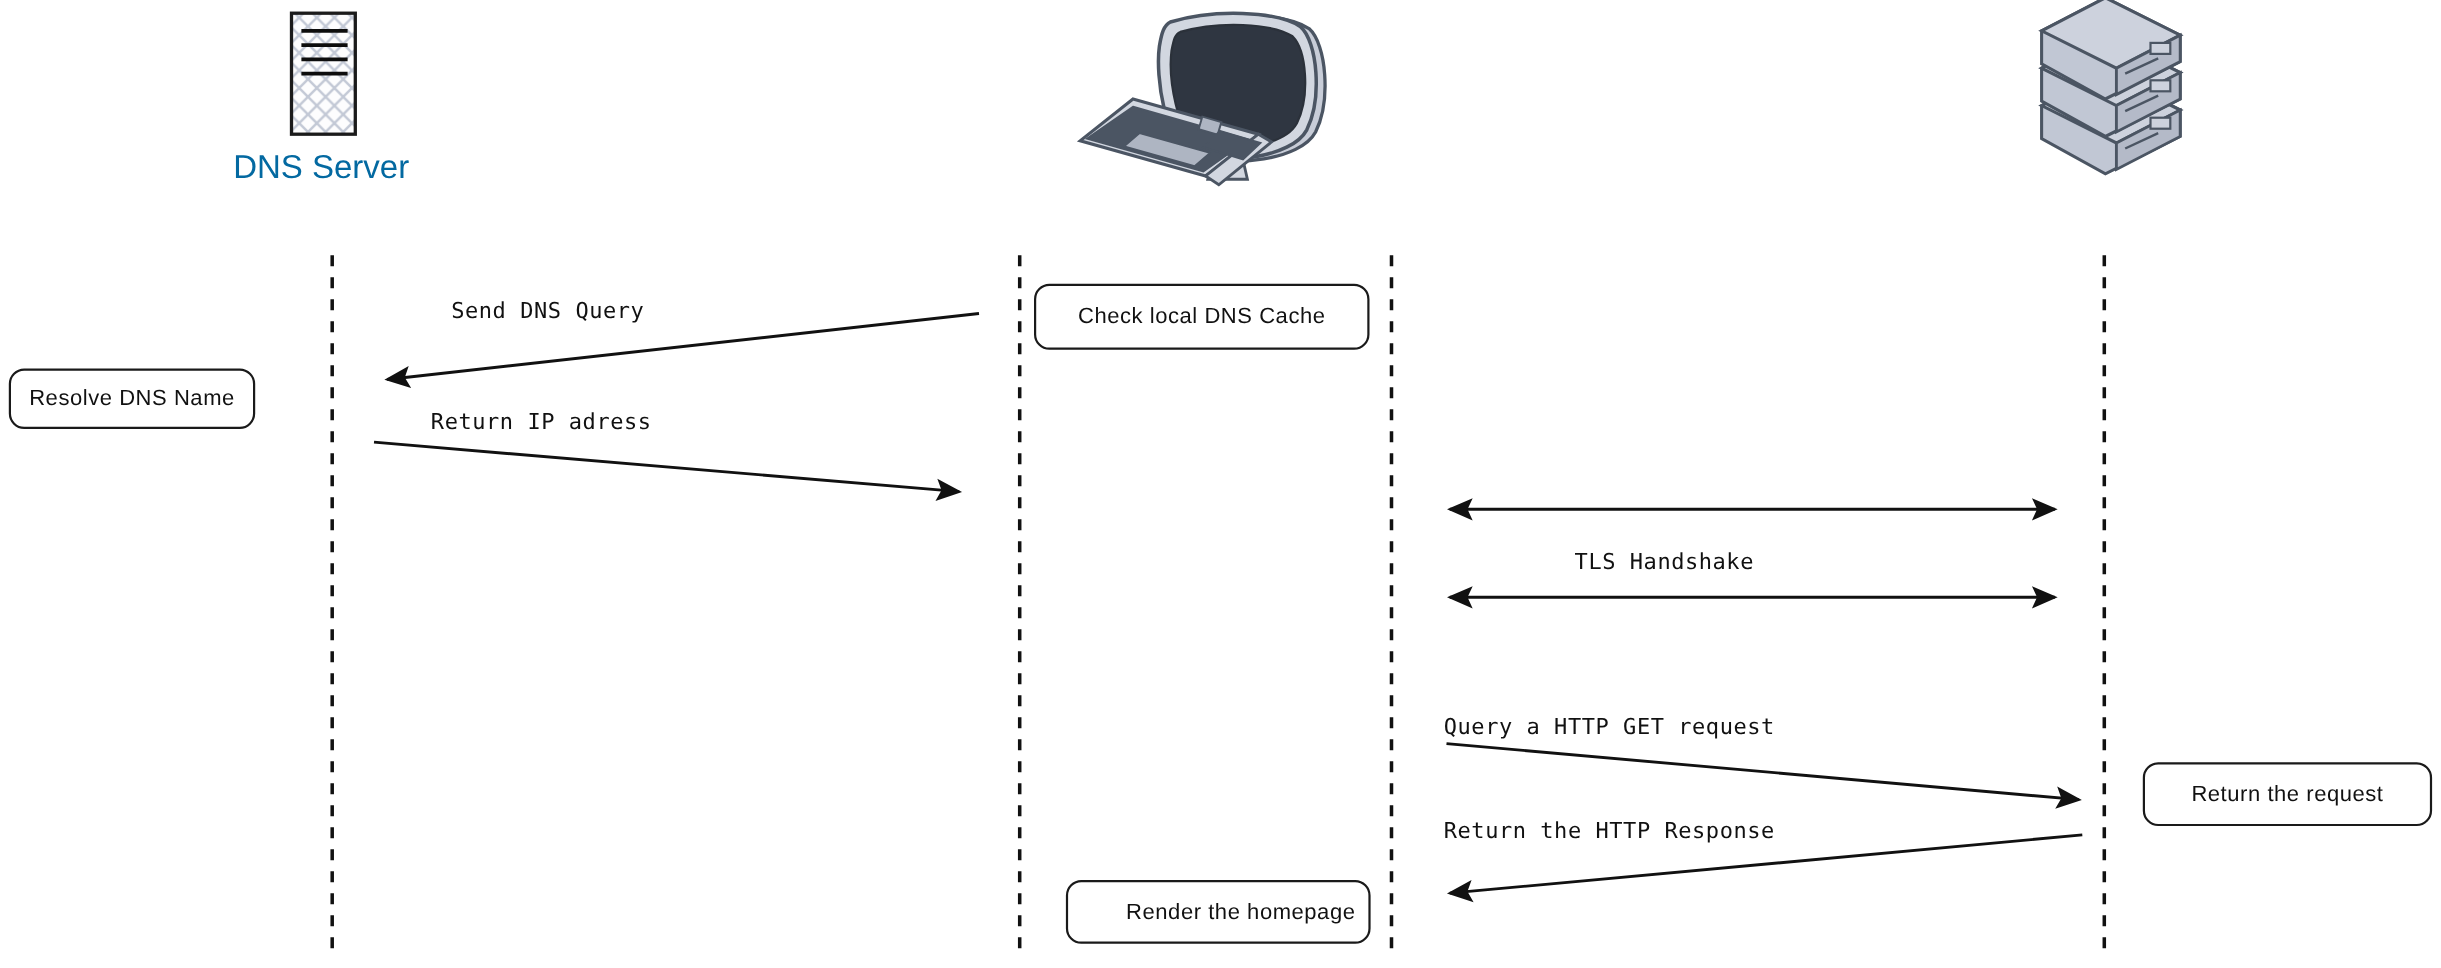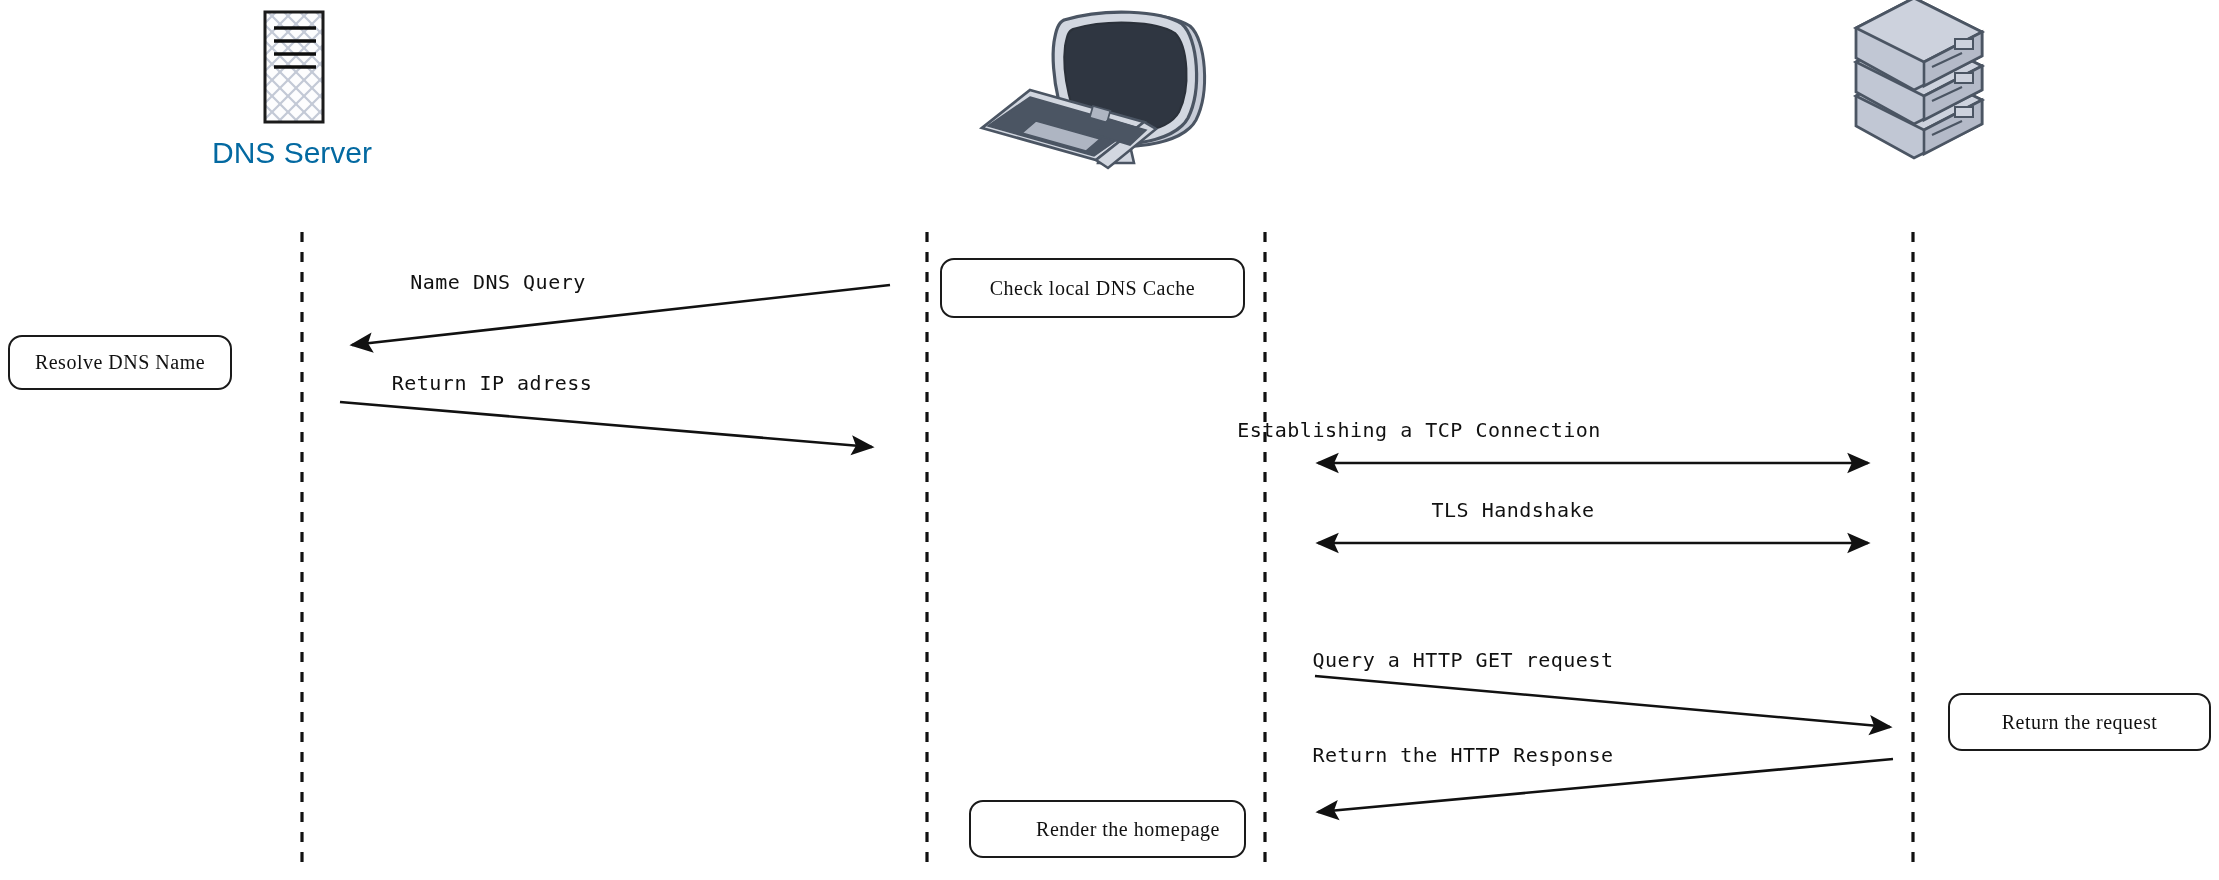--- a/index.html
+++ b/index.html
@@ -43,21 +43,21 @@
   }
   .act-box {
     position: absolute;
     box-sizing: border-box;
     border: 2.2px solid #1a1a1a;
     border-radius: 14px;
     background: #ffffff;
     display: flex;
     align-items: center;
     justify-content: center;
-    font-family: Liberation Serif, serif;
+    font-family: Liberation Sans, sans-serif;
     font-size: 20px;
     color: #111111;
     letter-spacing: 0.5px;
     white-space: nowrap;
   }
 </style>
 </head>
 <body>
 
 <div id="canvas">
@@ -150,25 +150,24 @@
   <div class="actor-label" style="left:202px; top:136px; width:180px;">DNS Server</div>
 
   <div class="act-box" style="left:8px; top:335px; width:224px; height:55px;">Resolve DNS Name</div>
 
   <div class="act-box" style="left:940px; top:258px; width:305px; height:60px;">Check local DNS Cache</div>
 
   <div class="act-box" style="left:1948px; top:693px; width:263px; height:58px;">Return the request</div>
 
   <div class="act-box" style="left:969px; top:800px; width:277px; height:58px;padding-left:41px;">Render the homepage</div>
 
-  <div class="msg-label" style="left:348px; top:270px; width:300px;">Name DNS Query</div>
+  <div class="msg-label" style="left:348px; top:270px; width:300px;">Send DNS Query</div>
 
   <div class="msg-label" style="left:342px; top:371px; width:300px;">Return IP adress</div>
 
-  <div class="msg-label" style="left:1219px; top:418px; width:400px;">Establishing a TCP Connection</div>
 
   <div class="msg-label" style="left:1393px; top:498px; width:240px;">TLS Handshake</div>
 
   <div class="msg-label" style="left:1293px; top:648px; width:340px;">Query a HTTP GET request</div>
 
   <div class="msg-label" style="left:1288px; top:743px; width:350px;">Return the HTTP Response</div>
 
 </div>
 
 </body></html>

